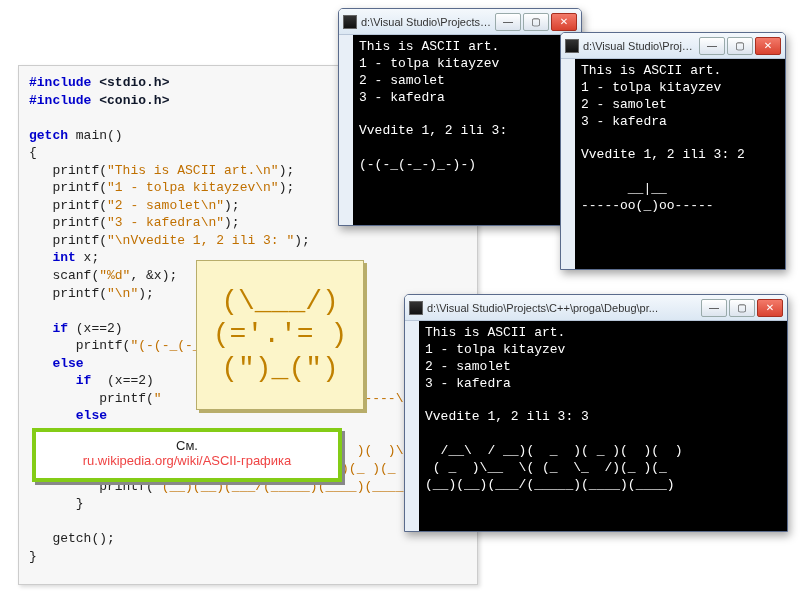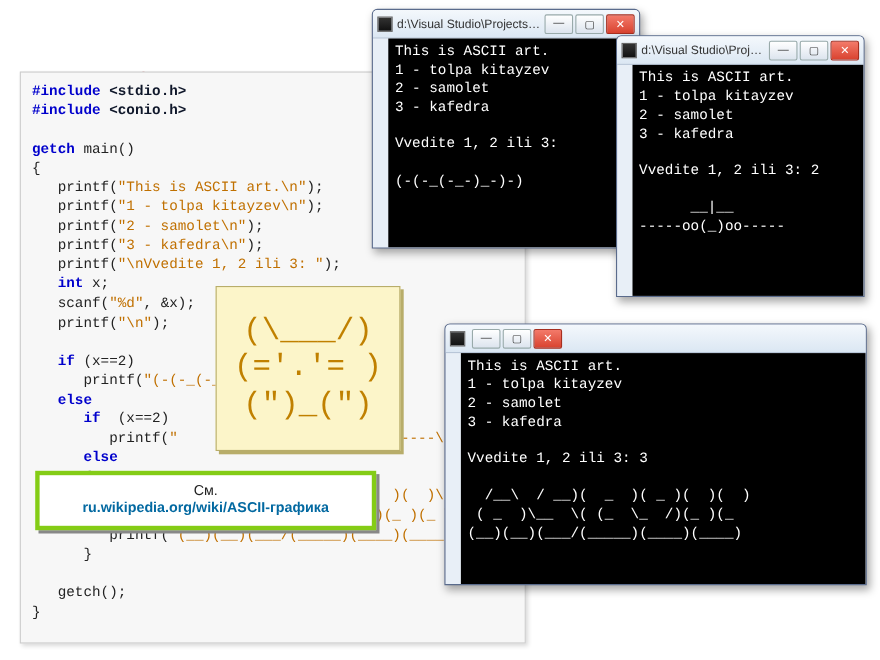--- a/index.html
+++ b/index.html
@@ -138,21 +138,21 @@
     width: 310px;
     background: #fff;
     border: 4px solid #84cc16;
     box-shadow: 3px 3px 0 #888;
     padding: 6px 4px 10px;
     text-align: center;
     font-size: 13px;
     z-index: 50;
   }
   .wiki .see { color: #222; }
-  .wiki .link { color: #0369a1; font-weight: bold; }
+  .wiki .link { color: #ef4444; font-weight: normal; }
 </style>
 </head>
 <body>
 
 <div class="slide-title">ASCII-графика</div>
 
 <div class="code-panel"><span class="blue">#include</span><span class="inc"> &lt;stdio.h&gt;</span>
 <span class="blue">#include</span><span class="inc"> &lt;conio.h&gt;</span>
 
 <span class="blue">getch</span><span> main()</span>
@@ -218,20 +218,21 @@
 
 Vvedite 1, 2 ili 3: 2
 
       __|__
 -----oo(_)oo-----</div>
 </div>
 
 <div class="win" style="left:404px; top:294px; width:384px; z-index:30;">
   <div class="titlebar">
     <span class="icon"></span>
+    <span class="title-text">d:\Visual Studio\Projects\C++\proga\Debug\pr...</span>
     <span class="winbtns">
       <span class="winbtn">—</span>
       <span class="winbtn">▢</span>
       <span class="winbtn close">✕</span>
     </span>
   </div>
   <div class="console" style="height:210px;">This is ASCII art.
 1 - tolpa kitayzev
 2 - samolet
 3 - kafedra

